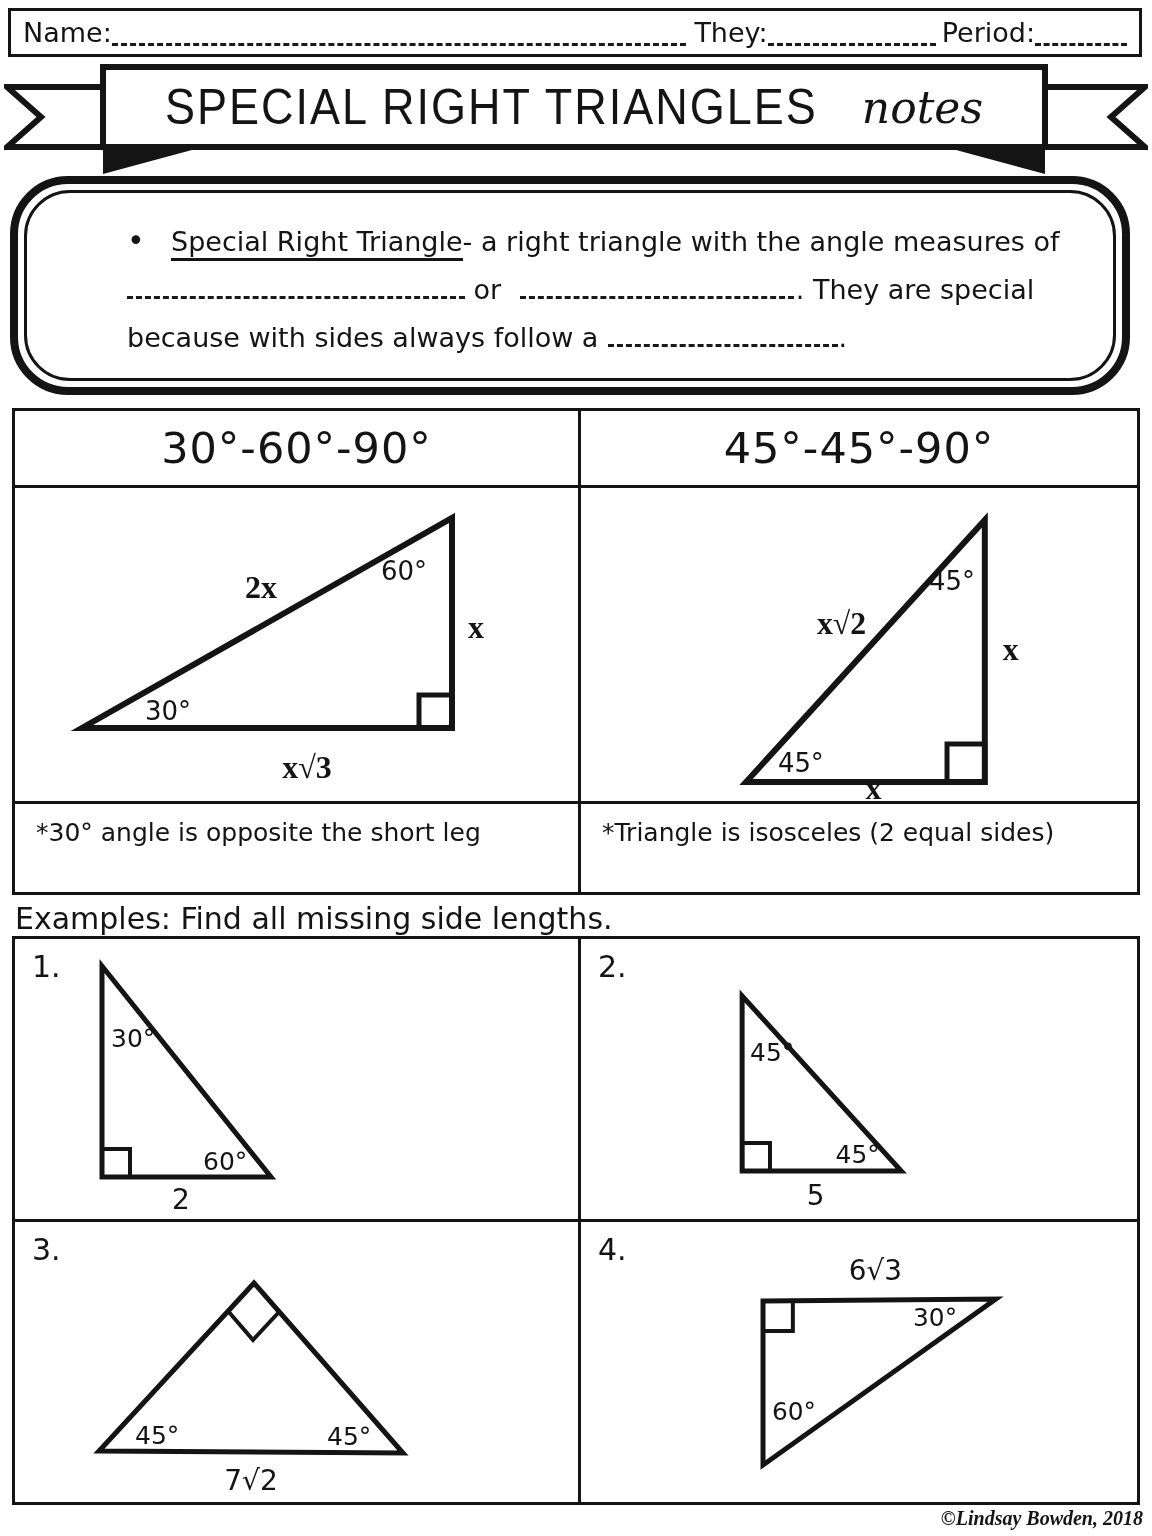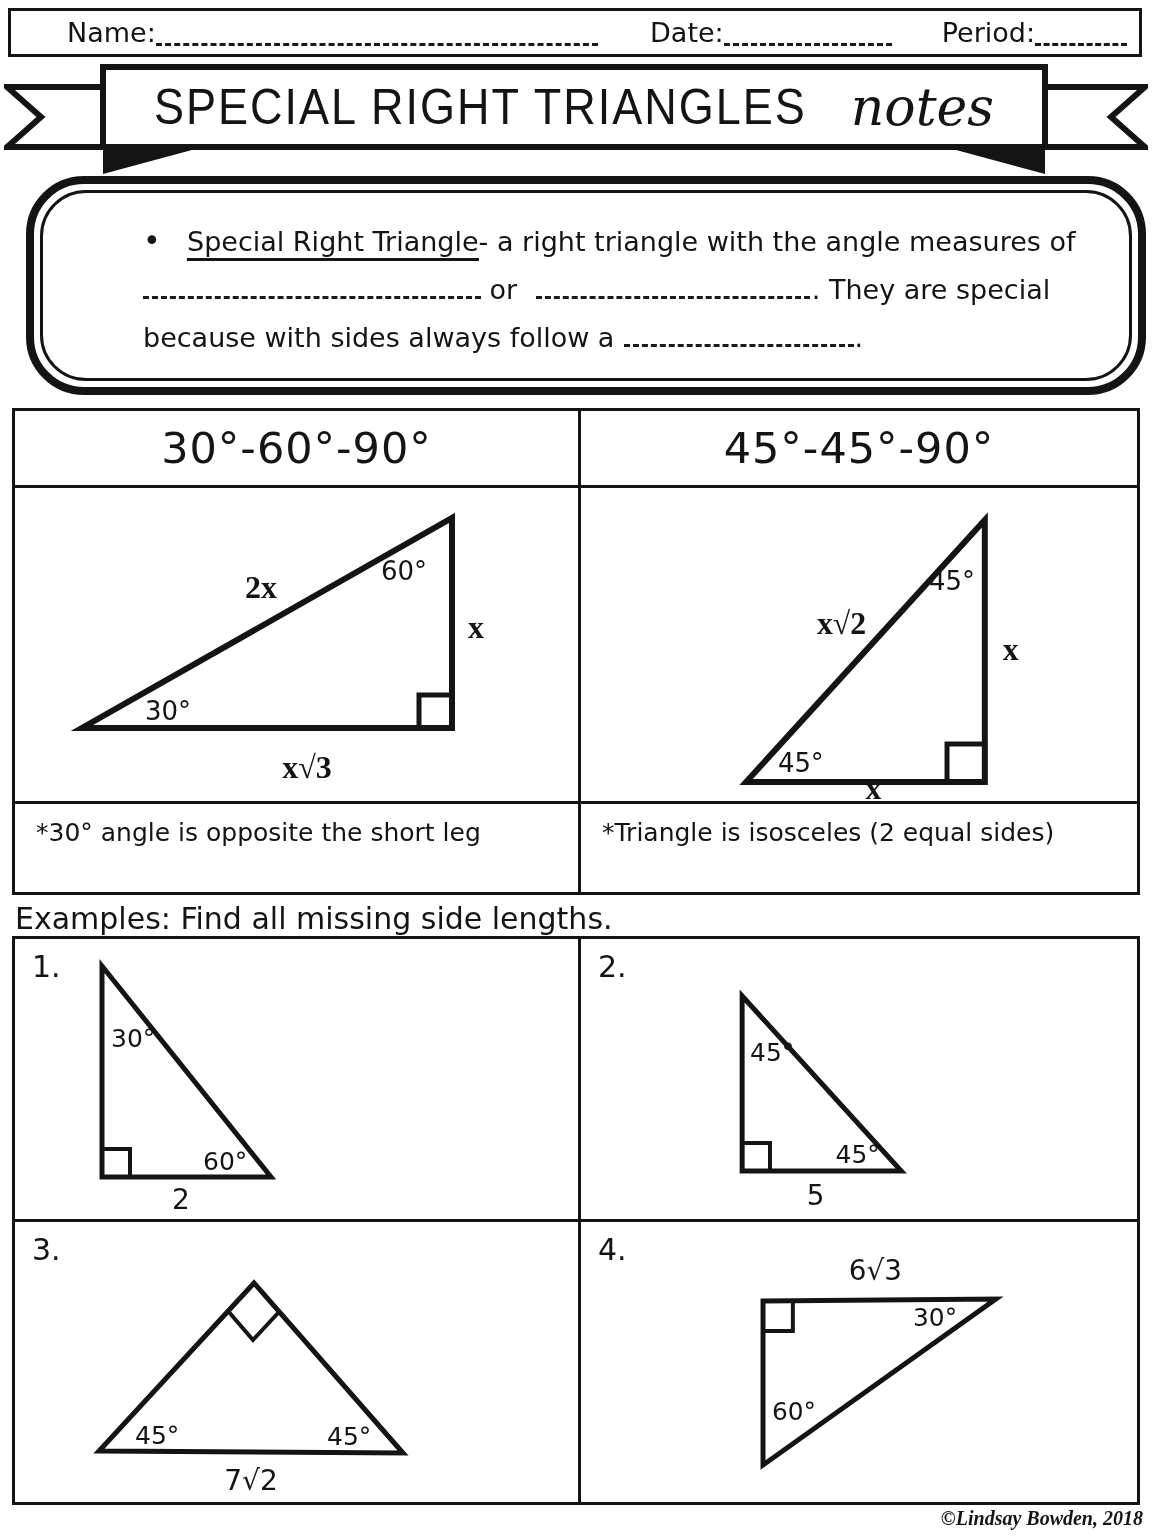--- a/index.html
+++ b/index.html
@@ -9,21 +9,21 @@
     position:relative; width:1152px; height:1536px; margin:0 auto;
     background:#ffffff; overflow:hidden;
   }
 
   
   .name-bar {
     position:absolute; left:8px; top:8px; width:1134px; height:49px;
     border:3px solid #141414; display:flex; align-items:center;
     padding:0 12px; font-size:27px;
   }
-  .name-bar .lbl { white-space:nowrap;margin-left:44px; }
+  .name-bar .lbl { white-space:nowrap; }
   .blankline {
     border-bottom:3px dashed #1a1a1a; height:14px;
     align-self:flex-end; margin-bottom:8px;
   }
   .blank-name { flex:1 1 auto; margin-right:8px; }
   .blank-date { width:168px; margin-right:6px; }
   .blank-period { width:92px; }
 
   
   .ribbon { position:absolute; top:84px; width:132px; height:66px; }
@@ -35,28 +35,28 @@
   .banner-box {
     position:absolute; left:100px; top:64px; width:948px; height:86px;
     border:6px solid #141414; background:#fff; z-index:2;
     display:flex; align-items:center; justify-content:center; gap:28px;
   }
   .banner-title {
     font-family:"Liberation Sans", sans-serif; font-size:45px;
     letter-spacing:2px; transform:scaleY(1.12); white-space:nowrap;
   }
   .banner-script {
-    font-family:"DejaVu Serif", serif; font-style:italic; font-size:52px;
+    font-family:"DejaVu Serif", serif; font-style:italic; font-size:44px;
     white-space:nowrap;
     margin-left:16px;
   }
 
   
   .plaque-outer {
-    position:absolute; left:26px; top:176px; width:1120px; height:219px;
+    position:absolute; left:10px; top:176px; width:1120px; height:219px;
     border:8px solid #141414; border-radius:58px; background:#fff;
   }
   .plaque-inner {
     position:absolute; inset:6px; border:3px solid #141414; border-radius:46px;
   }
   .def-text {
     position:absolute; left:100px; top:24px; width:965px;
     font-size:27px; line-height:48px;
   }
   .def-term { border-bottom:3px solid #141414; padding-bottom:1px; }
@@ -114,21 +114,21 @@
   }
 </style>
 </head>
 <body>
 
 <div class="page">
 
   <div class="name-bar">
     <span class="lbl">Name:</span>
     <span class="blankline blank-name"></span>
-    <span class="lbl">Date:</span>
+    <span class="lbl">They:</span>
     <span class="blankline blank-date"></span>
     <span class="lbl">Period:</span>
     <span class="blankline blank-period"></span>
   </div>
 
   <svg class="ribbon left" viewBox="0 0 132 66">
     <path d="M3,3 H129 V63 H3 L37,33 Z" fill="#ffffff" stroke="#141414" stroke-width="6"></path>
   </svg>
   <svg class="ribbon right" viewBox="0 0 132 66">
     <path d="M129,3 H3 V63 H129 L95,33 Z" fill="#ffffff" stroke="#141414" stroke-width="6"></path>

